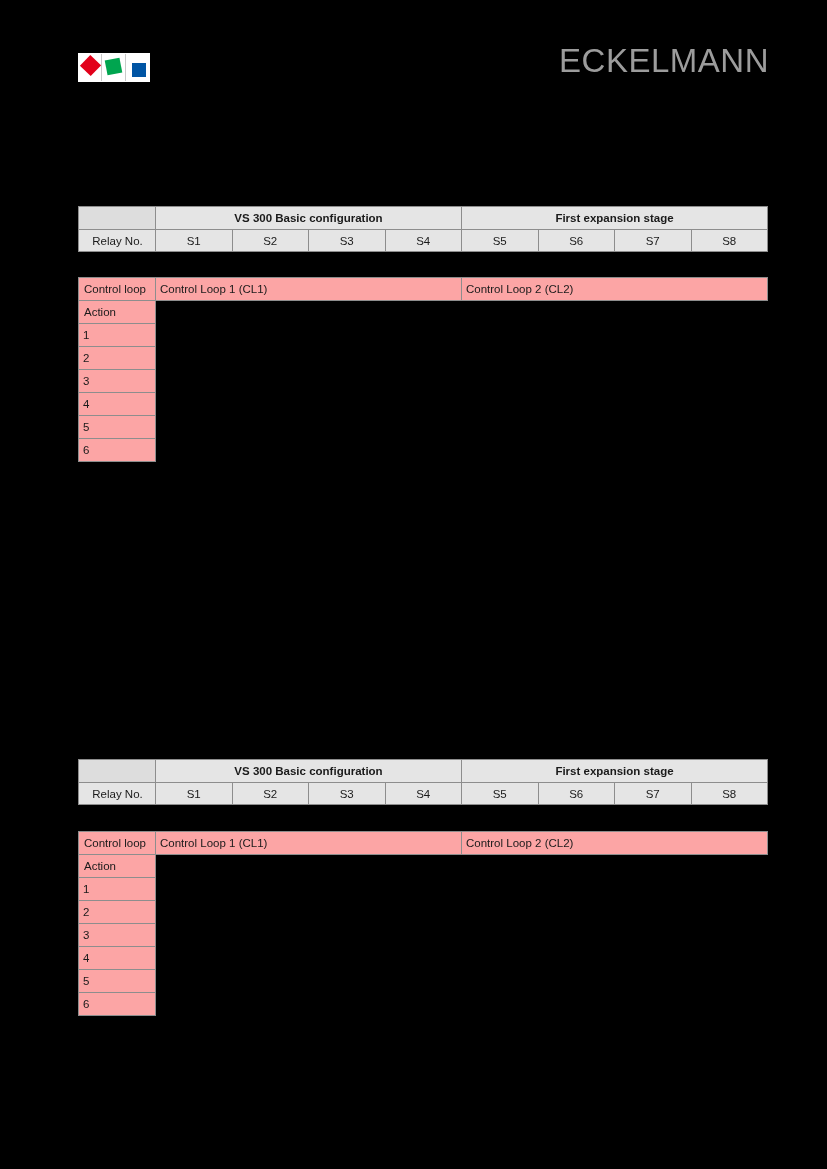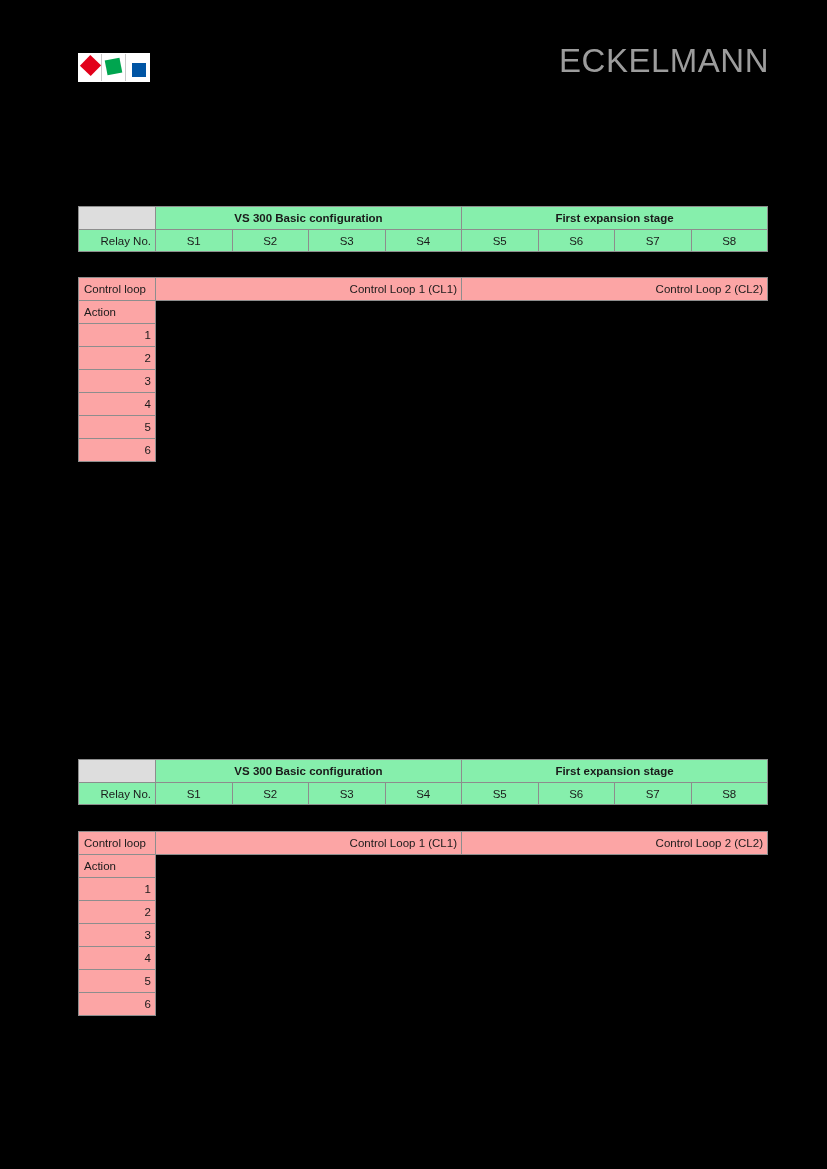--- a/index.html
+++ b/index.html
@@ -91,54 +91,54 @@
   }
   table.grid {
     border-collapse: collapse;
     table-layout: fixed;
     width: 690px;
     font-size: 11.5px;
     color: #1a1a1a;
   }
   table.grid td {
     border: 1px solid #8d8d8d;
-    background: #86efac;
+    background: #e5e5e5;
     height: 22px;
     padding: 0 4px;
     text-align: center;
     vertical-align: middle;
     box-sizing: border-box;
   }
   table.grid td.blank {
     background: #dddddd;
     border: 1px solid #8d8d8d;
   }
   table.grid td.bold {
     font-weight: bold;
   }
   table.grid td.left {
-    text-align: right;
+    text-align: center;
     padding-left: 5px;
   }
   table.grid tr.hdr td { height: 23px; }
 
   
   table.loop {
     border-collapse: collapse;
     table-layout: fixed;
     width: 690px;
     font-size: 11.5px;
     color: #1a1a1a;
   }
   table.loop td {
     height: 23px;
     padding: 0 4px;
     box-sizing: border-box;
     vertical-align: middle;
-    text-align: right;
+    text-align: left;
   }
   table.loop td.filled {
     background: #fca5a5;
     border: 1px solid #8d8d8d;
   }
   table.loop td.left {
     text-align: left;
     padding-left: 5px;
   }
   table.loop td.hollow {

